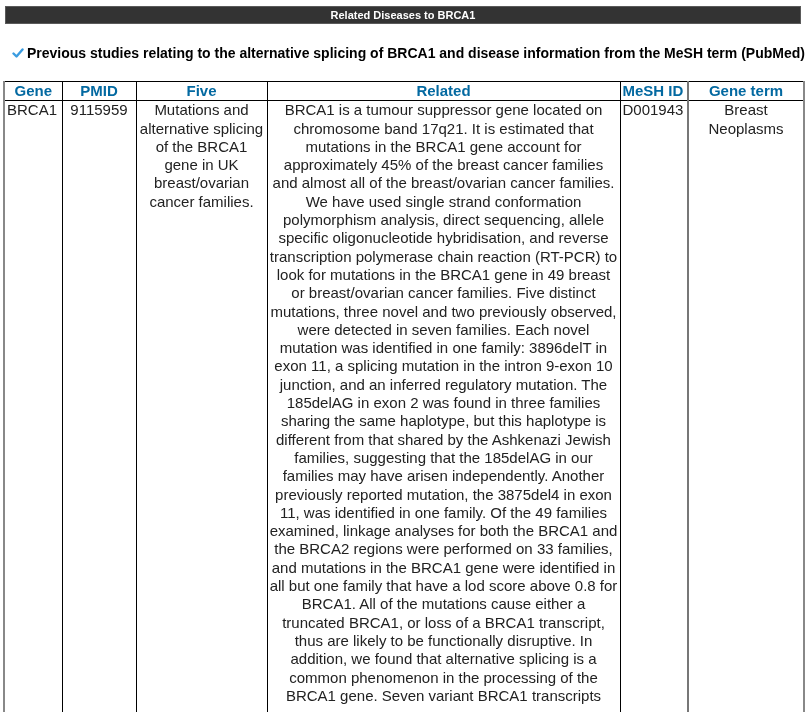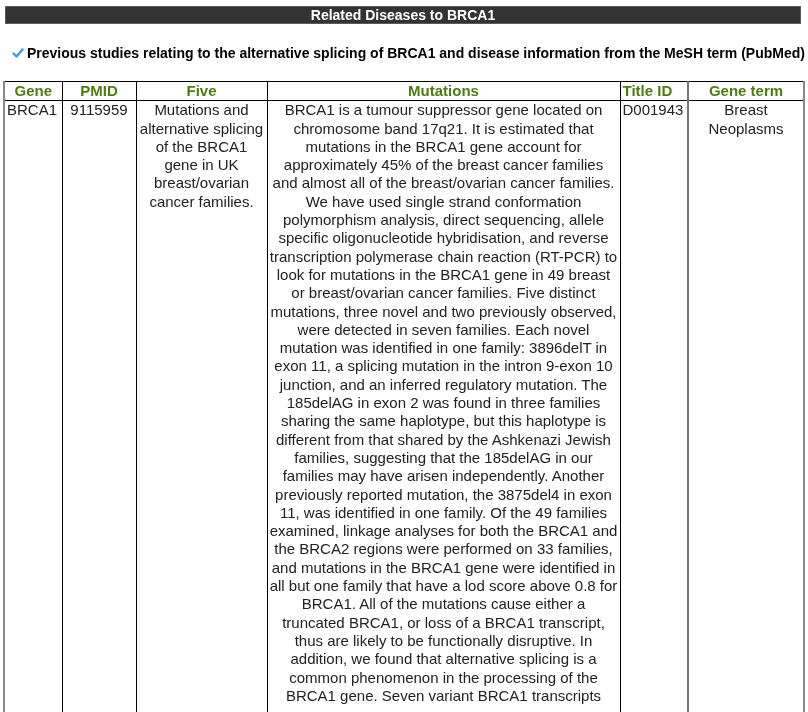--- a/index.html
+++ b/index.html
@@ -3,37 +3,37 @@
 <meta charset="utf-8">
 <style>
   html, body { margin: 0; padding: 0; background: #ffffff; }
   body {
     width: 808px; height: 712px; overflow: hidden; position: relative;
     font-family: "Liberation Sans", sans-serif; color: #1a1a1a;
   }
   .top-bar {
     position: absolute; left: 5px; top: 6px; width: 796px; height: 18px;
     background: #333333; border: 1px solid #5a5a5a; box-sizing: border-box;
-    color: #ffffff; font-weight: bold; font-size: 14px; line-height: 16px;
+    color: #ffffff; font-weight: bold; font-size: 11px; line-height: 16px;
     text-align: center;
   }
   .section-title {
     position: absolute; left: 12px; top: 44px; width: 800px;
     font-weight: bold; font-size: 14px; line-height: 18px; color: #000;
   }
   .check-icon { display: inline-block; width: 12px; height: 12px; vertical-align: -1px; margin-right: 3px; }
   table.results {
     position: absolute; left: 3px; top: 81px;
     border-collapse: collapse; table-layout: fixed; width: 800px;
     font-size: 15px; line-height: 18.3px;
   }
   table.results th, table.results td {
     border: 1px solid #000; padding: 0 2px; vertical-align: top; text-align: center;
   }
-  table.results th { font-weight: bold; height: 18px; color: #4d7c0f; }
+  table.results th { font-weight: bold; height: 18px; color: #0369a1; }
   table.results td { color: #222; }
   table.results th.c-gene, table.results td.c-gene { border-left: 2px solid #888; }
   table.results th.c-term, table.results td.c-term { border-right: 2px solid #888; }
   table.results td.c-meshid, table.results th.c-meshid { border-right: 2px solid #777; text-align: left; }
   table.results td.c-gene { text-align: left; }
   .col-gene { width: 58px; }
   .col-pmid { width: 74px; }
   .col-title { width: 131px; }
   .col-abstract { width: 353px; }
   .col-meshid { width: 68px; }
@@ -61,22 +61,22 @@
       <col class="col-title">
     <col class="col-abstract">
       <col class="col-meshid">
       <col class="col-term">
   </colgroup>
   <thead>
     <tr>
       <th class="c-gene">Gene</th>
       <th class="c-pmid">PMID</th>
       <th class="c-title">Five</th>
-      <th class="c-abstract">Mutations</th>
-      <th class="c-meshid">Title ID</th>
+      <th class="c-abstract">Related</th>
+      <th class="c-meshid">MeSH ID</th>
       <th class="c-term">Gene term</th>
     </tr>
   </thead>
   <tbody>
     <tr>
       <td class="c-gene">BRCA1</td>
       <td class="c-pmid">9115959</td>
       <td class="c-title">Mutations and alternative splicing of the BRCA1 gene in UK breast/ovarian cancer families.</td>
       <td class="c-abstract">BRCA1 is a tumour suppressor gene located on chromosome band 17q21. It is estimated that mutations in the BRCA1 gene account for approximately 45% of the breast cancer families and almost all of the breast/ovarian cancer families. We have used single strand conformation polymorphism analysis, direct sequencing, allele specific oligonucleotide hybridisation, and reverse transcription polymerase chain reaction (RT-PCR) to look for mutations in the BRCA1 gene in 49 breast or breast/ovarian cancer families. Five distinct mutations, three novel and two previously observed, were detected in seven families. Each novel mutation was identified in one family: 3896delT in exon 11, a splicing mutation in the intron 9-exon 10 junction, and an inferred regulatory mutation. The 185delAG in exon 2 was found in three families sharing the same haplotype, but this haplotype is different from that shared by the Ashkenazi Jewish families, suggesting that the 185delAG in our families may have arisen independently. Another previously reported mutation, the 3875del4 in exon 11, was identified in one family. Of the 49 families examined, linkage analyses for both the BRCA1 and the BRCA2 regions were performed on 33 families, and mutations in the BRCA1 gene were identified in all but one family that have a lod score above 0.8 for BRCA1. All of the mutations cause either a truncated BRCA1, or loss of a BRCA1 transcript, thus are likely to be functionally disruptive. In addition, we found that alternative splicing is a common phenomenon in the processing of the BRCA1 gene. Seven variant BRCA1 transcripts</td>
       <td class="c-meshid">D001943</td>

